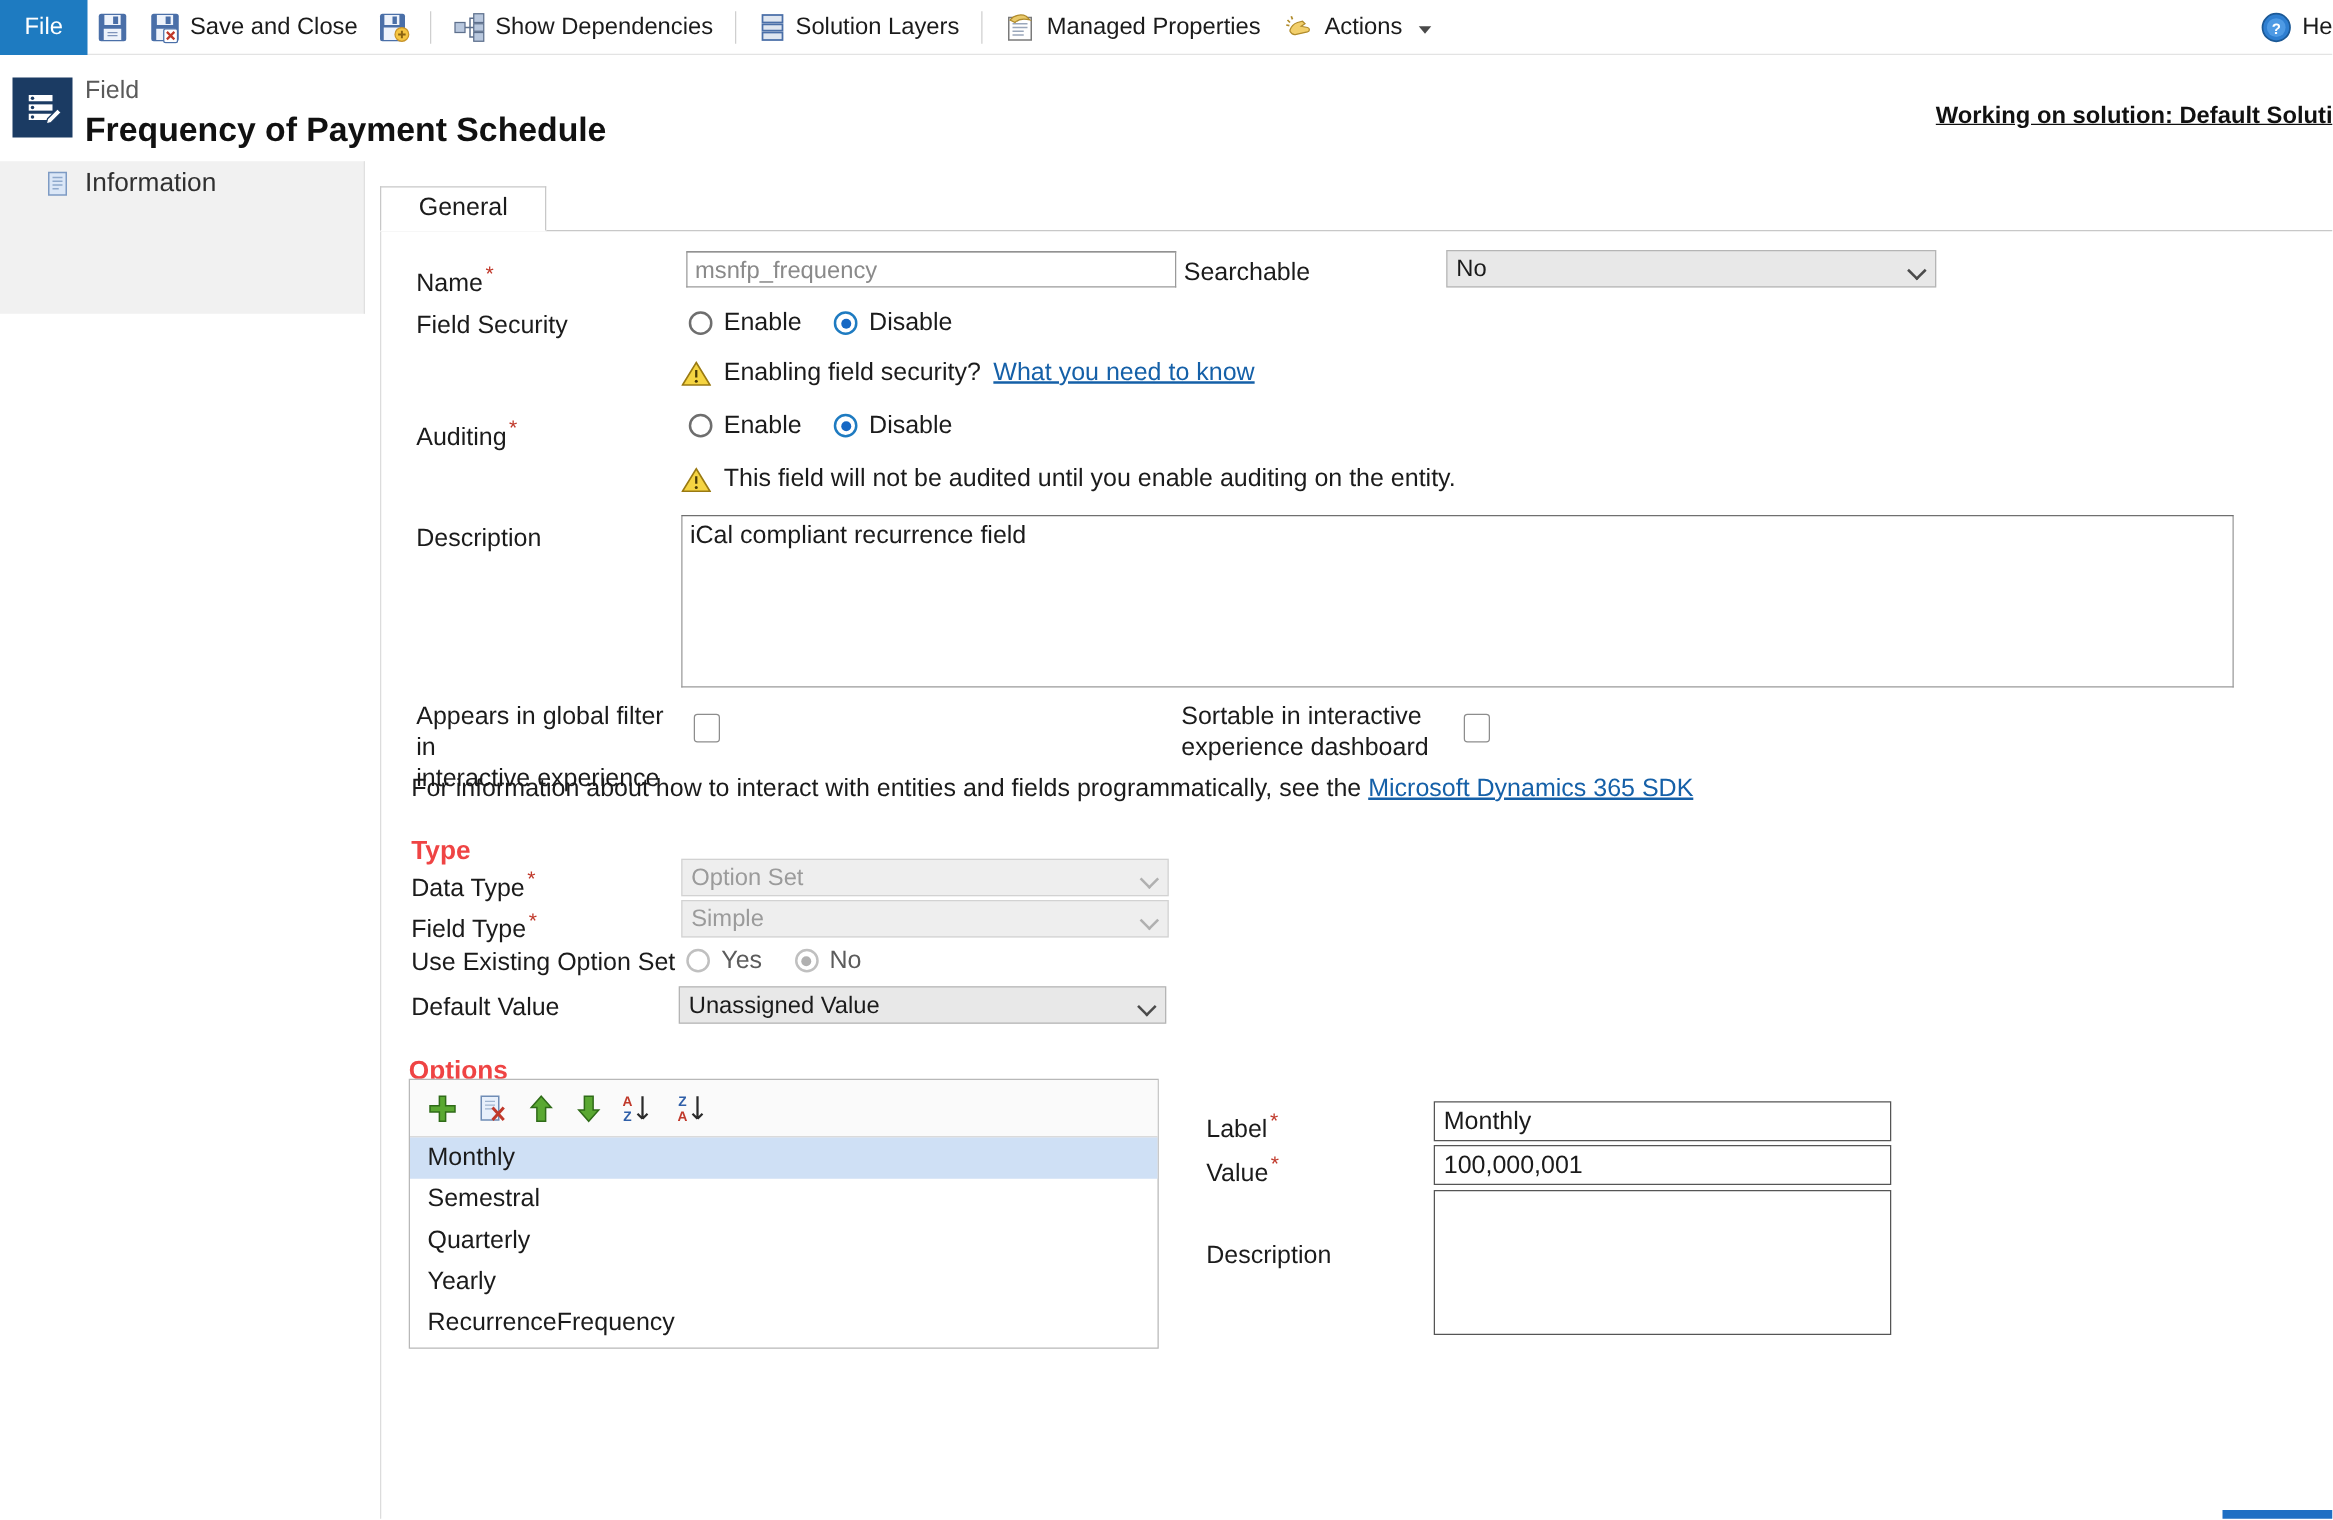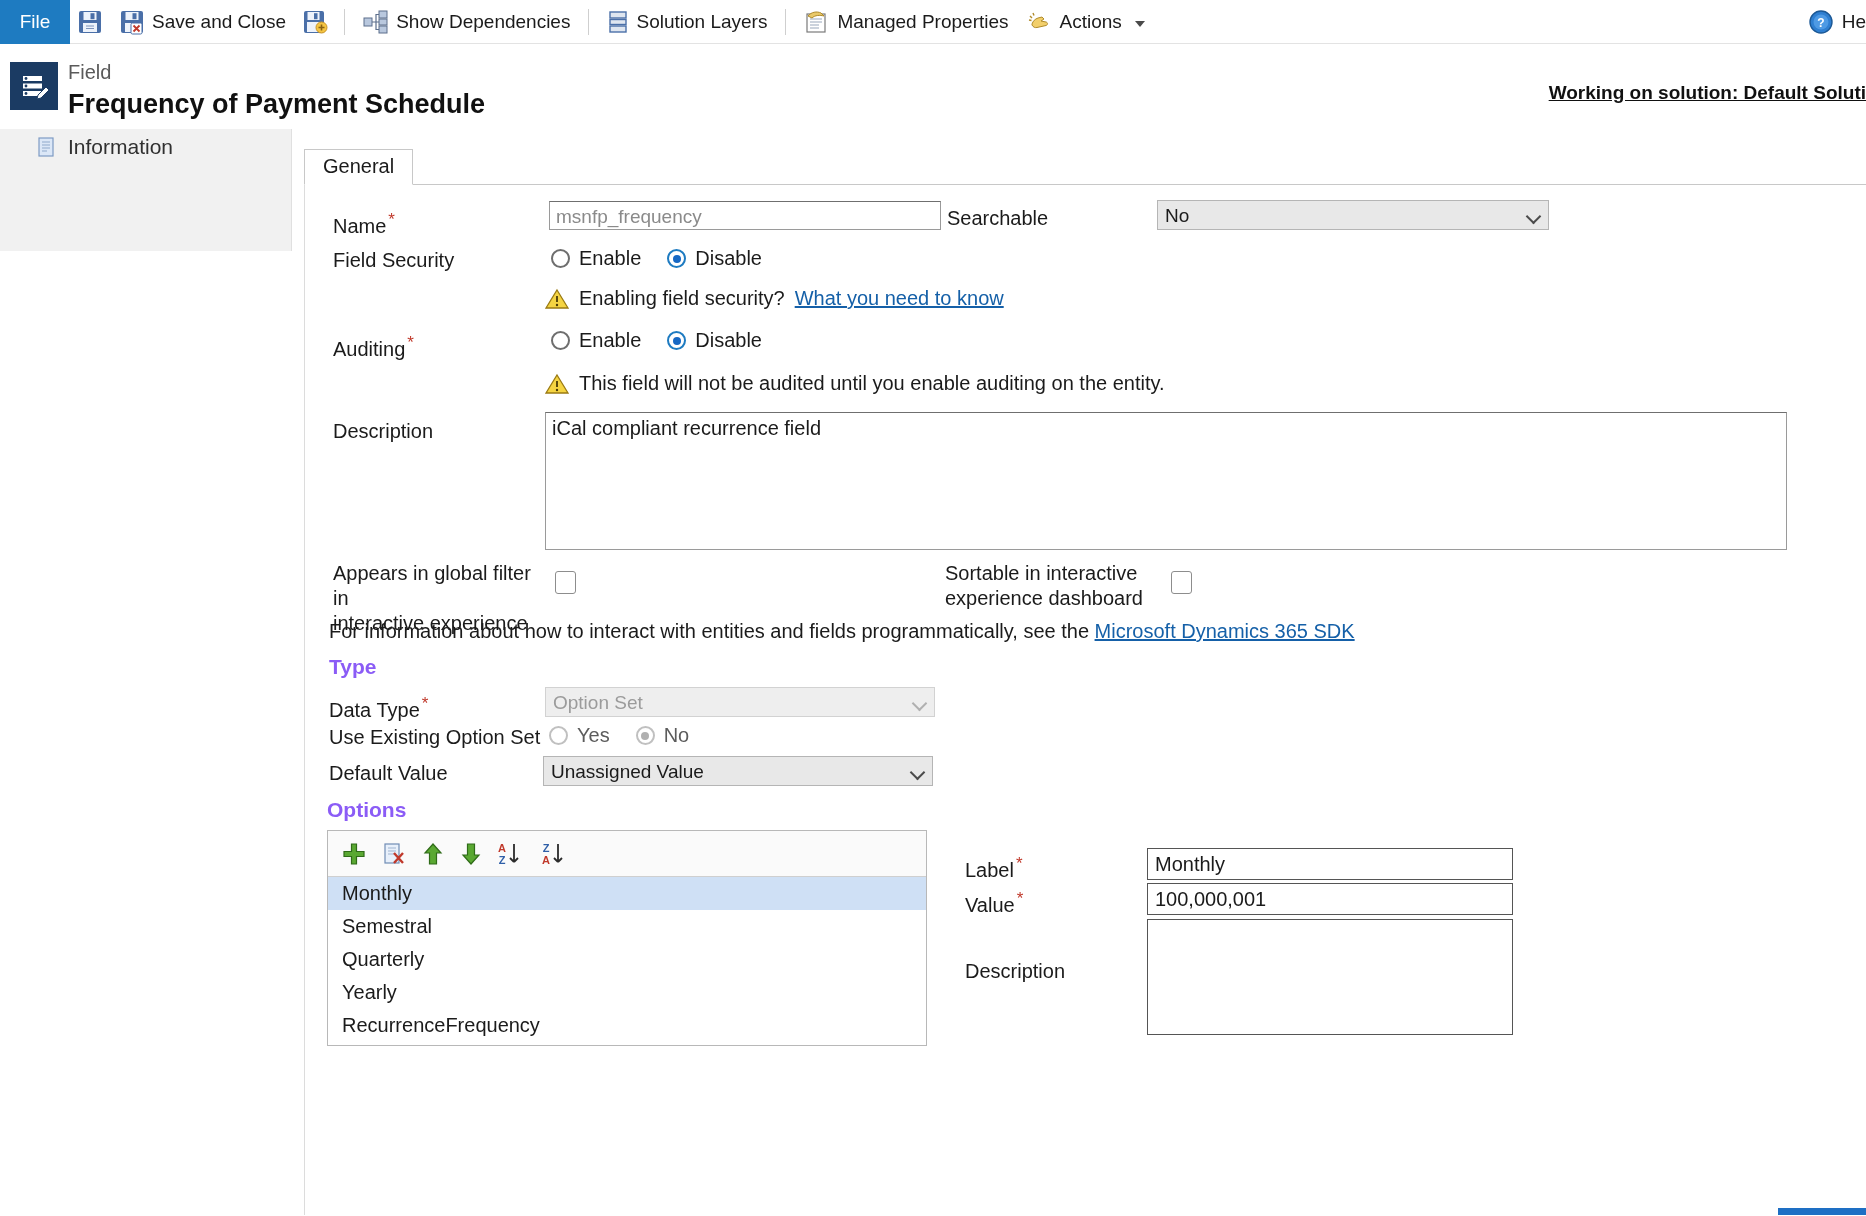--- a/index.html
+++ b/index.html
@@ -143,21 +143,21 @@
   .tabstrip {
     position: absolute;
     left: 12px; top: 26px;
     height: 30px;
     display: flex; align-items: flex-end;
   }
   .tab {
     border: 1px solid #c8c8c8;
     border-bottom: 1px solid #ffffff;
     background: #ffffff;
-    padding: 5px 18px 6px;
+    padding: 5px 30px 6px;
     font-size: 20px; color: #1b1b1b;
     cursor: pointer;
     position: relative; z-index: 2;
   }
   .tab-rule {
     position: absolute;
     left: 12px; top: 55px; right: 0;
     height: 1px; background: #c8c8c8;
   }
 
@@ -256,21 +256,21 @@
     cursor: pointer;
   }
 
   .helper {
     position: absolute;
     font-size: 20px; color: #1b1b1b;
   }
 
   .sect-title {
     position: absolute;
-    font-size: 21px; font-weight: bold; color: #8b5cf6;
+    font-size: 21px; font-weight: bold; color: #ef4444; margin-top: 14px;
   }
 
   
   .optbox {
     position: absolute;
     border: 1px solid #b8b8b8;
     background: #ffffff;
   }
   .opt-toolbar {
     height: 46px;
@@ -569,20 +569,29 @@
       <div class="row" style="height:33px;">
         <div class="lbl" style="left:24px; top:4px;">
           <span>Data Type</span><span class="req">*</span>
         </div>
         <div class="selectbox disabled" style="left:240px; top:0px; width:390px;">
           <span>Option Set</span>
           <span class="chev"></span>
         </div>
       </div>
 
+      <div class="row" style="height:33px;">
+        <div class="lbl" style="left:24px; top:4px;">
+          <span>Field Type</span><span class="req">*</span>
+        </div>
+        <div class="selectbox disabled" style="left:240px; top:0px; width:390px;">
+          <span>Simple</span>
+          <span class="chev"></span>
+        </div>
+      </div>
 
       <div class="row" style="height:36px;">
         <div class="lbl" style="left:24px; top:5px;">Use Existing Option Set</div>
         <div class="radio-grp" style="left:244px; top:4px;">
           <div class="radio dim">
             <span class="rdot"></span>
             <span>Yes</span>
           </div>
           <div class="radio dim">
             <span class="rdot on"></span>

